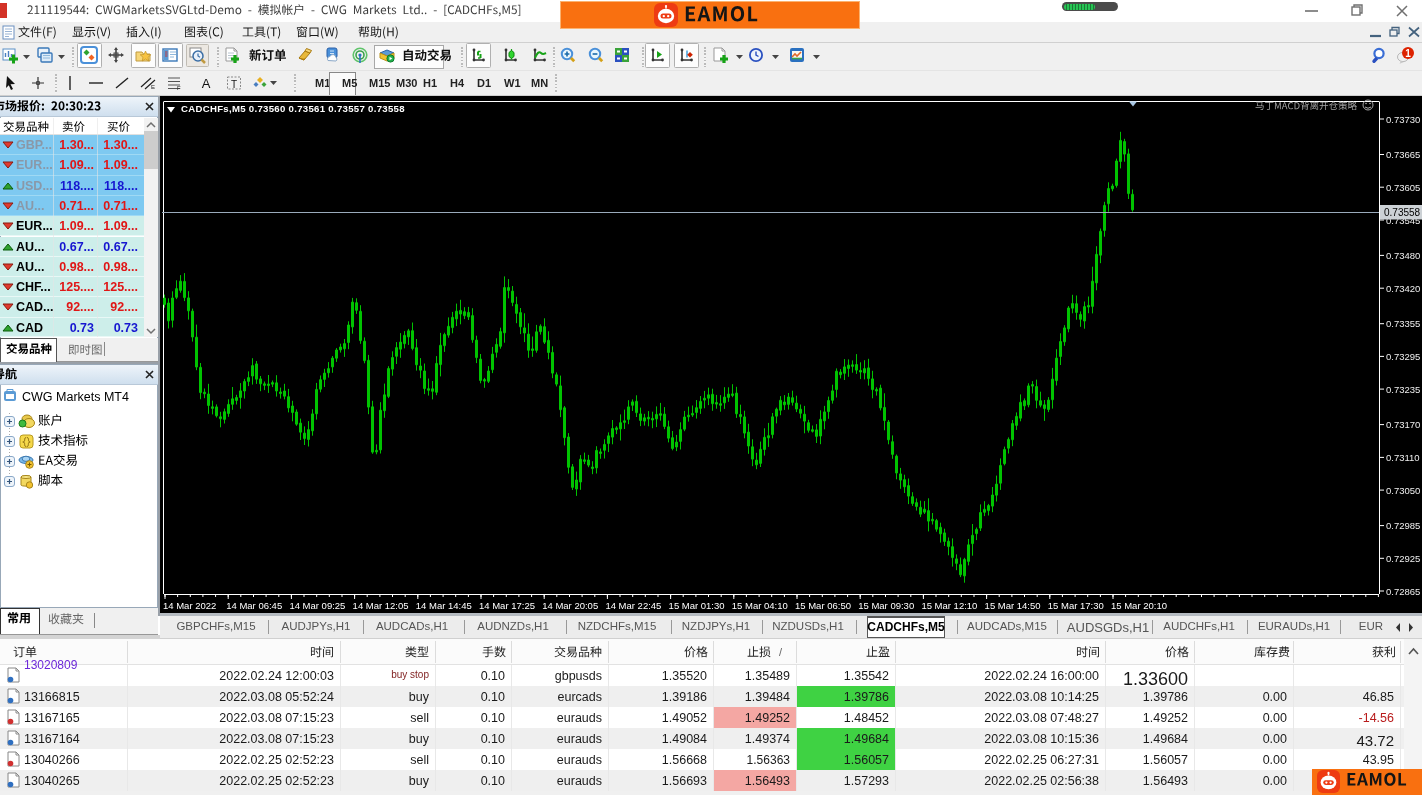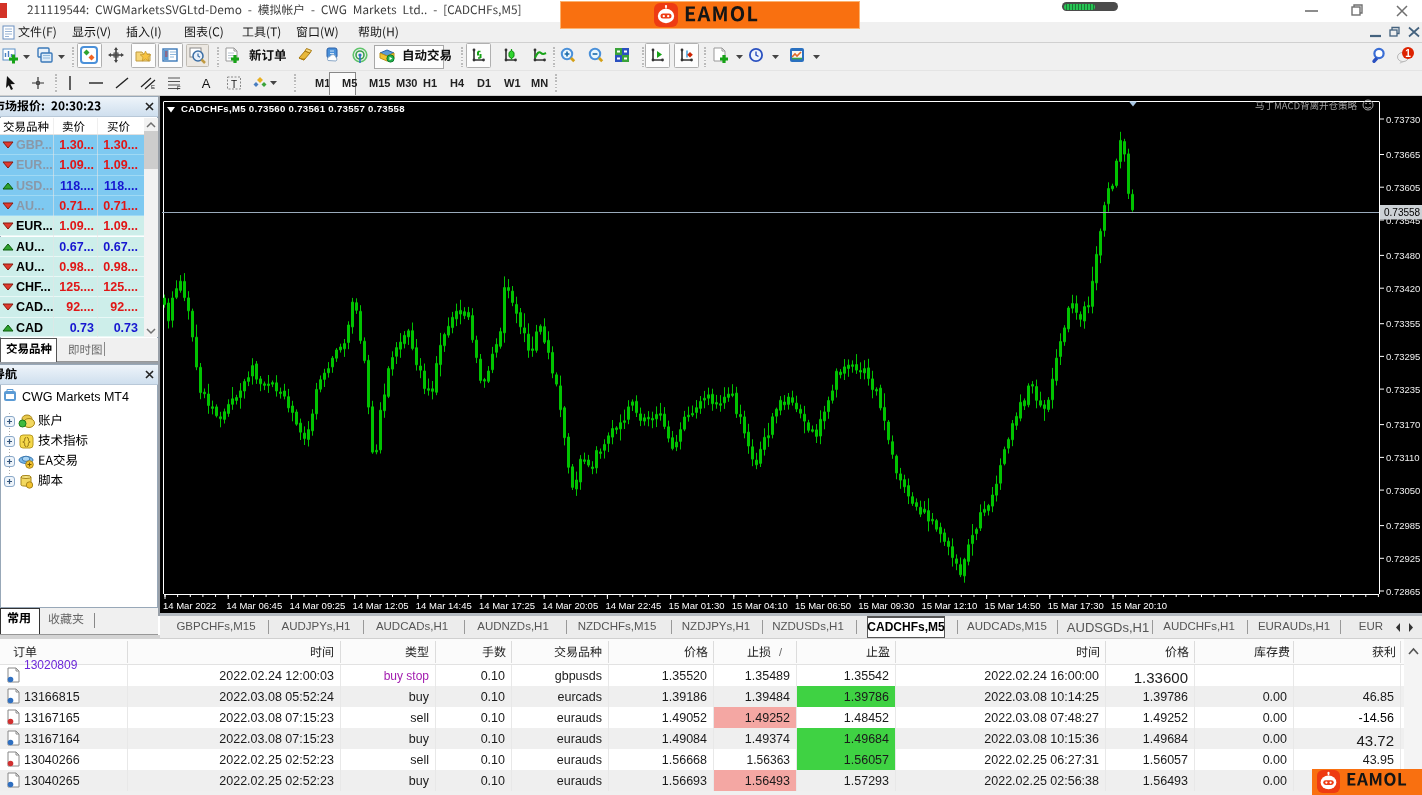--- a/index.html
+++ b/index.html
@@ -948,28 +948,28 @@
 <svg class="abs" style="left:1408px;top:647px" width="11" height="9">
     <path d="M1 7l4.5-5L10 7" stroke="#555" stroke-width="1.6" fill="none"></path>
   </svg>
 <svg class="abs" style="left:6px;top:667px" width="15" height="16">
     <path d="M2 1h8l3 3v11H2z" fill="#fff" stroke="#888"></path>
     <path d="M10 1v3h3" fill="none" stroke="#888"></path>
     <circle cx="4.5" cy="12.5" r="2.8" fill="#2f6fc0"></circle>
   </svg>
 <div class="lat" style="left:24px;top:658px;font-size:12px;color:#6d28d9">13020809</div>
 <div class="lat" style="left:334px;top:669px;font-size:12.5px;color:#1a1a1a;transform:translateX(-100%)">2022.02.24 12:00:03</div>
-<div class="lat" style="left:429px;top:669px;font-size:12px;color:#a21caf;transform:translateX(-100%)">buy stop</div>
+<div class="lat" style="left:429px;top:669px;font-size:10px;color:#7f1d1d;transform:translateX(-100%)">buy stop</div>
 <div class="lat" style="left:505px;top:669px;font-size:12.5px;color:#1a1a1a;transform:translateX(-100%)">0.10</div>
 <div class="lat" style="left:602px;top:669px;font-size:12.5px;color:#1a1a1a;transform:translateX(-100%)">gbpusds</div>
 <div class="lat" style="left:707px;top:669px;font-size:12.5px;color:#1a1a1a;transform:translateX(-100%)">1.35520</div>
 <div class="lat" style="left:790px;top:669px;font-size:12.5px;color:#1a1a1a;transform:translateX(-100%)">1.35489</div>
 <div class="lat" style="left:889px;top:669px;font-size:12.5px;color:#1a1a1a;transform:translateX(-100%)">1.35542</div>
 <div class="lat" style="left:1099px;top:669px;font-size:12.5px;color:#1a1a1a;transform:translateX(-100%)">2022.02.24 16:00:00</div>
-<div class="lat" style="left:1188px;top:669px;font-size:15px;color:#1a1a1a;transform:translateX(-100%)">1.33600</div>
+<div class="lat" style="left:1188px;top:669px;font-size:18px;color:#1a1a1a;transform:translateX(-100%)">1.33600</div>
 <div class="abs" style="left:0;top:686px;width:1404px;height:21px;background:#efefef"></div>
 <div class="abs" style="left:797px;top:686px;width:98px;height:21px;background:#3fd243"></div>
 <svg class="abs" style="left:6px;top:688px" width="15" height="16">
     <path d="M2 1h8l3 3v11H2z" fill="#fff" stroke="#888"></path>
     <path d="M10 1v3h3" fill="none" stroke="#888"></path>
     <circle cx="4.5" cy="12.5" r="2.8" fill="#2f6fc0"></circle>
   </svg>
 <div class="lat" style="left:24px;top:690px;font-size:12.5px;color:#1a1a1a">13166815</div>
 <div class="lat" style="left:334px;top:690px;font-size:12.5px;color:#1a1a1a;transform:translateX(-100%)">2022.03.08 05:52:24</div>
 <div class="lat" style="left:429px;top:690px;font-size:12.5px;color:#1a1a1a;transform:translateX(-100%)">buy</div>
@@ -992,21 +992,21 @@
 <div class="lat" style="left:334px;top:711px;font-size:12.5px;color:#1a1a1a;transform:translateX(-100%)">2022.03.08 07:15:23</div>
 <div class="lat" style="left:429px;top:711px;font-size:12.5px;color:#1a1a1a;transform:translateX(-100%)">sell</div>
 <div class="lat" style="left:505px;top:711px;font-size:12.5px;color:#1a1a1a;transform:translateX(-100%)">0.10</div>
 <div class="lat" style="left:602px;top:711px;font-size:12.5px;color:#1a1a1a;transform:translateX(-100%)">eurauds</div>
 <div class="lat" style="left:707px;top:711px;font-size:12.5px;color:#1a1a1a;transform:translateX(-100%)">1.49052</div>
 <div class="lat" style="left:790px;top:711px;font-size:12.5px;color:#1a1a1a;transform:translateX(-100%)">1.49252</div>
 <div class="lat" style="left:889px;top:711px;font-size:12.5px;color:#1a1a1a;transform:translateX(-100%)">1.48452</div>
 <div class="lat" style="left:1099px;top:711px;font-size:12.5px;color:#1a1a1a;transform:translateX(-100%)">2022.03.08 07:48:27</div>
 <div class="lat" style="left:1188px;top:711px;font-size:12.5px;color:#1a1a1a;transform:translateX(-100%)">1.49252</div>
 <div class="lat" style="left:1287px;top:711px;font-size:12.5px;color:#1a1a1a;transform:translateX(-100%)">0.00</div>
-<div class="lat" style="left:1394px;top:711px;font-size:12.5px;color:#000000;transform:translateX(-100%)">-14.56</div>
+<div class="lat" style="left:1394px;top:711px;font-size:12.5px;color:#b91c1c;transform:translateX(-100%)">-14.56</div>
 <div class="abs" style="left:0;top:728px;width:1404px;height:21px;background:#efefef"></div>
 <div class="abs" style="left:797px;top:728px;width:98px;height:21px;background:#3fd243"></div>
 <svg class="abs" style="left:6px;top:730px" width="15" height="16">
     <path d="M2 1h8l3 3v11H2z" fill="#fff" stroke="#888"></path>
     <path d="M10 1v3h3" fill="none" stroke="#888"></path>
     <circle cx="4.5" cy="12.5" r="2.8" fill="#2f6fc0"></circle>
   </svg>
 <div class="lat" style="left:24px;top:732px;font-size:12.5px;color:#1a1a1a">13167164</div>
 <div class="lat" style="left:334px;top:732px;font-size:12.5px;color:#1a1a1a;transform:translateX(-100%)">2022.03.08 07:15:23</div>
 <div class="lat" style="left:429px;top:732px;font-size:12.5px;color:#1a1a1a;transform:translateX(-100%)">buy</div>

